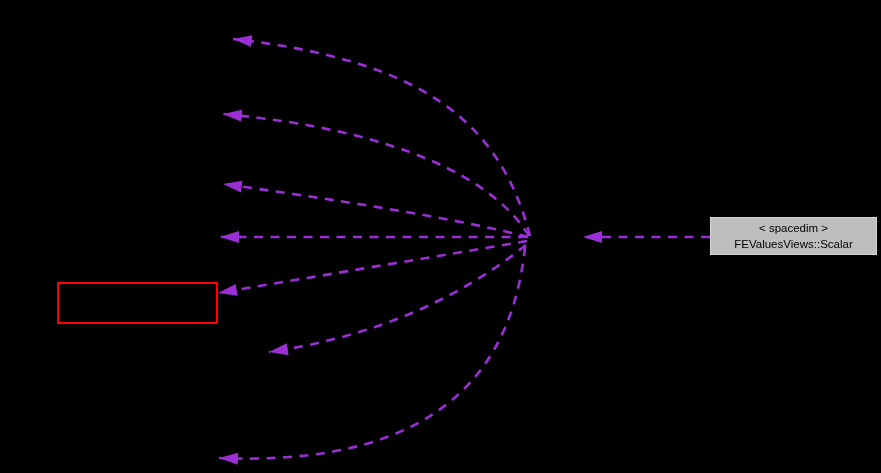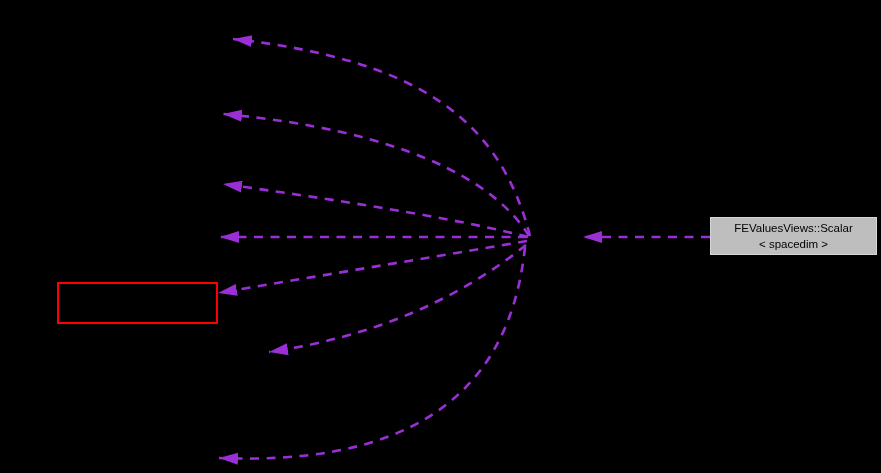--- a/index.html
+++ b/index.html
@@ -75,19 +75,19 @@
     <path class="edge" d="M529,236 C495,180 400,130 223,114" marker-end="url(#ah)" stroke="#9b2fd6"></path>
     <path class="edge" d="M528,237 Q440,214 223,184" marker-end="url(#ah)" stroke="#9b2fd6"></path>
     <path class="edge" d="M527,237 L220,237" marker-end="url(#ah)" stroke="#9b2fd6"></path>
     <path class="edge" d="M527,241 L218,293" marker-end="url(#ah)" stroke="#9b2fd6"></path>
     <path class="edge" d="M526,245 Q420,330 269,352" marker-end="url(#ah)" stroke="#9b2fd6"></path>
     <path class="edge" d="M525,247 C508,410 390,465 219,458" marker-end="url(#ah)" stroke="#9b2fd6"></path>
     <path class="edge" d="M710,237 L583,237" marker-end="url(#ah)" stroke="#9b2fd6"></path>
   </svg>
 
   <div class="node main-node" style="background: rgb(190, 190, 190); border-color: rgb(214, 214, 214); color: rgb(0, 0, 0);">
+    <div class="node-line">&lt; spacedim &gt;</div>
     <div class="node-line">FEValuesViews::Scalar</div>
-    <div class="node-line">&lt; spacedim &gt;</div>
   </div>
 
   <div class="node red-node" style="border-color: rgb(255, 0, 0);"></div>
 
 </div>
 
 </body></html>

